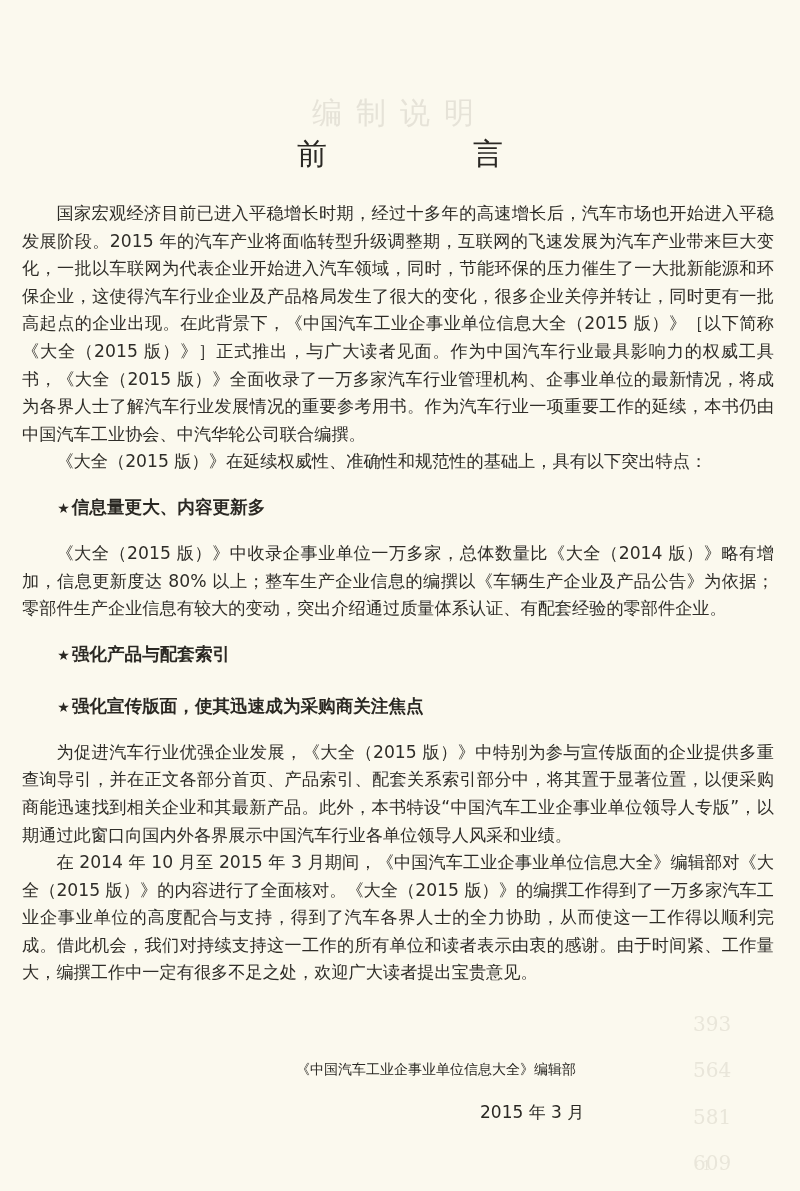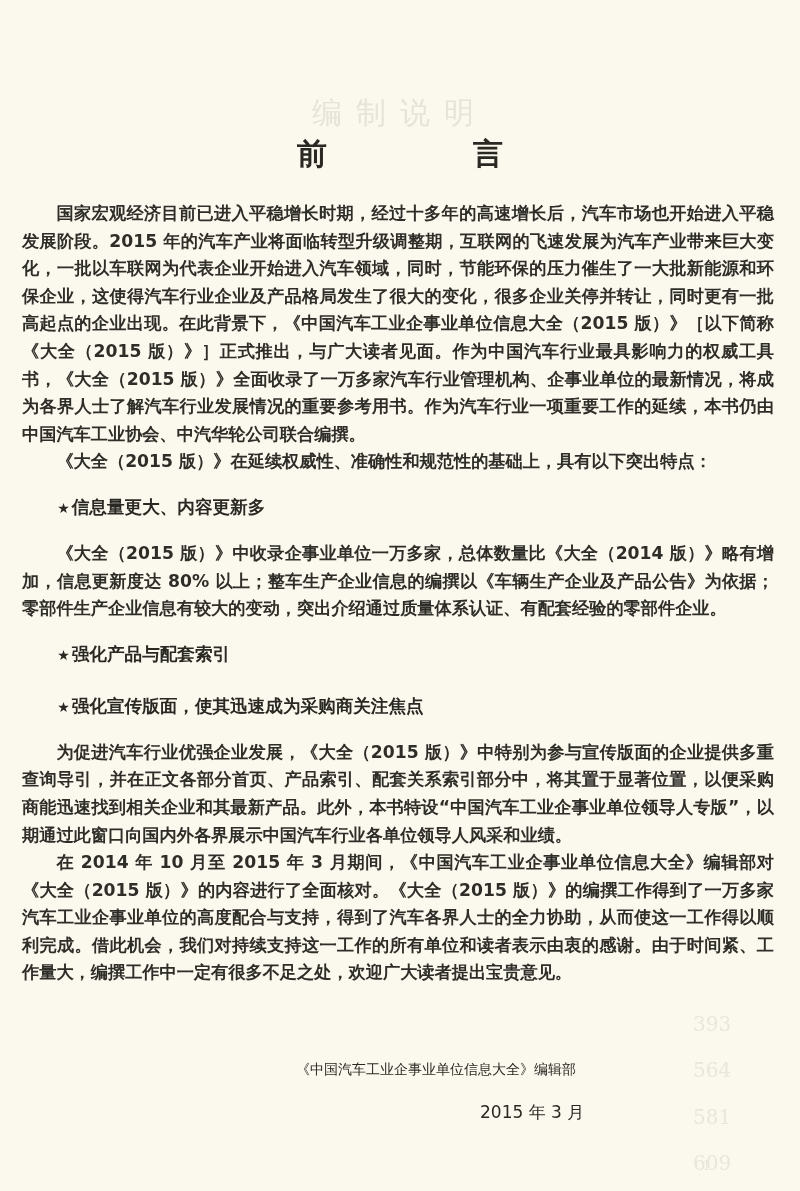--- a/index.html
+++ b/index.html
@@ -10,29 +10,29 @@
     color: #2f2d28;
     position: relative;
   }
   .page { position: absolute; left: 0; top: 0; width: 800px; height: 1191px; }
   .ghost-title {
     position: absolute; top: 93px; left: 0; width: 800px; text-align: center;
     font-size: 30px; letter-spacing: 14px; color: #e6e3d8; font-weight: normal;
   }
   .title {
     position: absolute; top: 134px; left: 0; width: 800px; text-align: center;
-    font-size: 30px; font-weight: bold; color: #2a2823; letter-spacing: 58px;
+    font-size: 30px; font-weight: normal; color: #2a2823; letter-spacing: 58px;
     text-indent: 58px;
   }
   .body {
     position: absolute; left: 22px; top: 200px; width: 752px;
     font-size: 17.2px; line-height: 27.6px; text-align: justify;
     text-justify: inter-character;
   }
-  .para { margin: 0; text-indent: 2em; font-weight: bold; }
+  .para { margin: 0; text-indent: 2em; }
   .heading {
     margin: 12px 0 12px 0; padding-left: 2em;
     font-weight: bold; font-size: 17.6px; line-height: 39px; color: #2a2823;
   }
   .heading .star { font-size: 14px; margin-right: 2px; }
   .sign {
     position: absolute; left: 296px; top: 1061px;
     font-size: 14px; color: #2a2823; white-space: nowrap;
   }
   .date {

